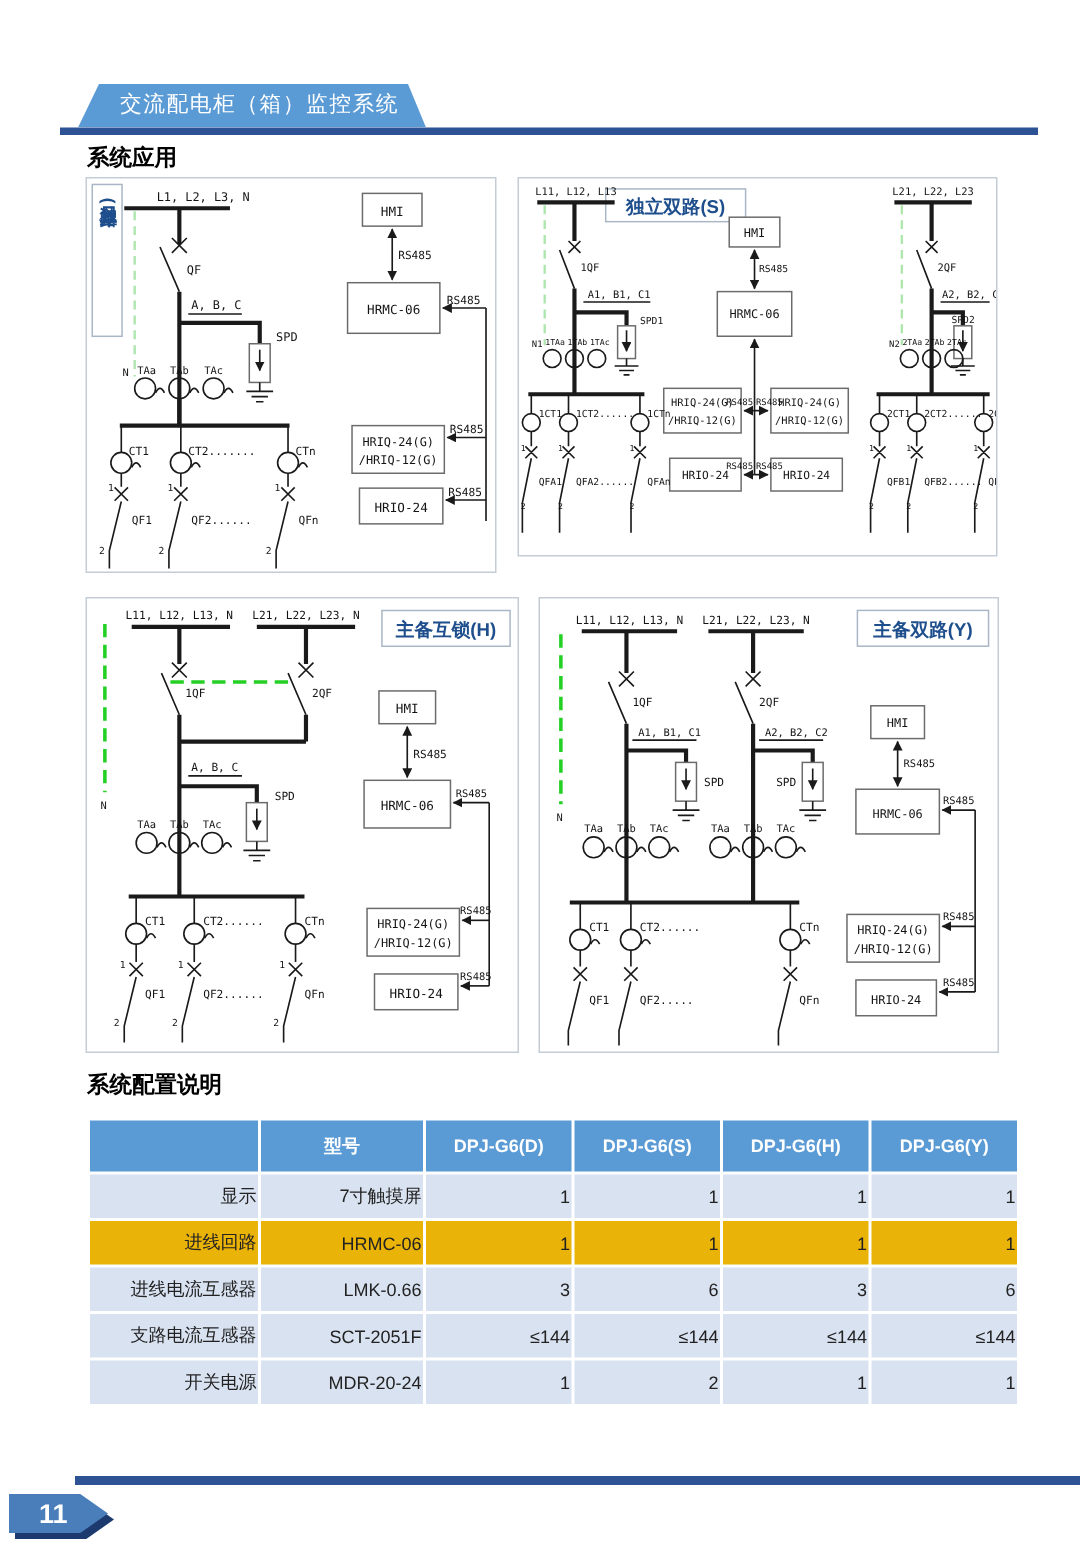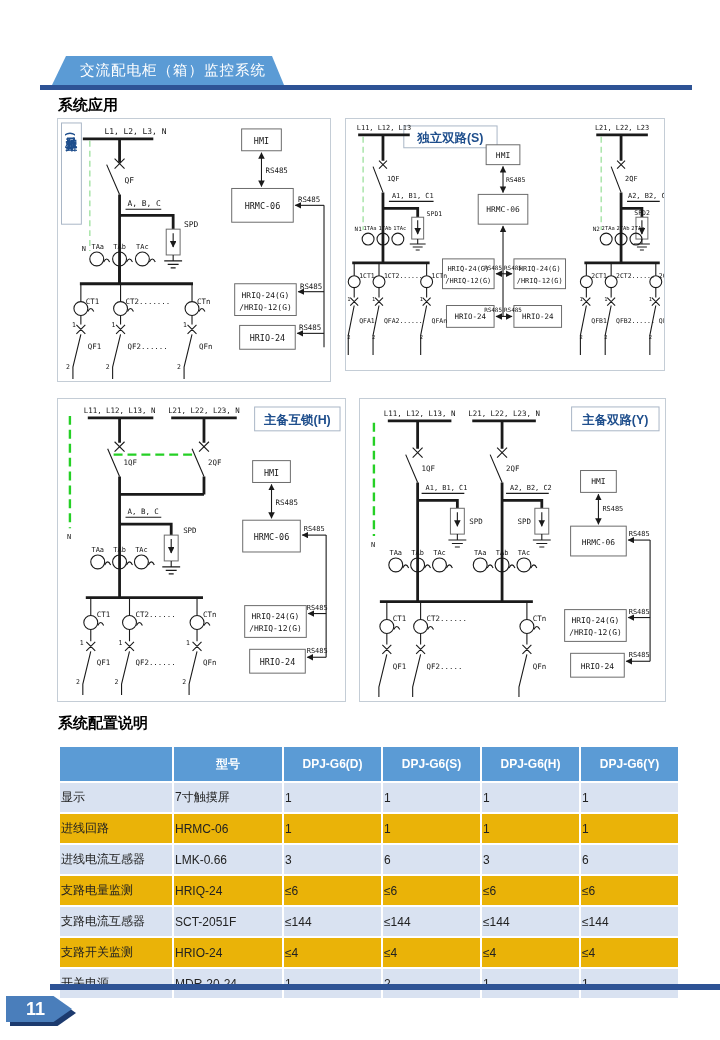--- a/index.html
+++ b/index.html
@@ -25,21 +25,21 @@
   .lw{stroke:#1a1a1a;fill:none;stroke-width:1.1px;}
   .lt{stroke:#1a1a1a;fill:none;stroke-width:2.8px;}
   .box{fill:#fff;stroke:#6b6b6b;stroke-width:1px;}
   .tbox{fill:#fff;stroke:#A9B6C6;stroke-width:1px;}
   .gl{stroke:#AEE6AE;stroke-width:1.6px;stroke-dasharray:6 4;fill:none;}
   .gb{stroke:#25D025;stroke-width:2.4px;stroke-dasharray:9 5;fill:none;}
 
   
   table.cfg{position:absolute;left:58px;top:745px;border-collapse:separate;border-spacing:2px;background:#fff;}
   table.cfg th{background:#5B9BD5;color:#fff;font-weight:bold;font-size:12px;height:32px;text-align:center;}
-  table.cfg td{font-size:12px;color:#222;height:27px;text-align:left;}
+  table.cfg td{font-size:12px;color:#222;height:27px;text-align:right;}
   table.cfg tr.odd td{background:#D9E2F1;}
   table.cfg tr.even td{background:#eab308;margin-top:24px;}
   .cw0{width:110px}.cw1{width:106px}.cw{width:95px}
 
   
   .botrule{position:absolute;left:50px;top:984px;width:670px;height:6px;background:#2E5395;}
   .pgshadow{position:absolute;left:10px;top:1000px;width:66px;height:26px;background:#1C3A6E;
     clip-path:polygon(0 0,72% 0,100% 50%,72% 100%,0 100%);}
   .pgarrow{position:absolute;left:6px;top:996px;width:66px;height:26px;background:#4A7EBB;
     clip-path:polygon(0 0,72% 0,100% 50%,72% 100%,0 100%);
@@ -431,44 +431,28 @@
           <td>1</td>
       </tr>
       <tr class="odd">
         <td>进线电流互感器</td>
           <td>LMK-0.66</td>
           <td>3</td>
           <td>6</td>
           <td>3</td>
           <td>6</td>
       </tr>
-      <tr class="even">
-        <td>支路电量监测</td>
-          <td>HRIQ-24</td>
-          <td>≤6</td>
-          <td>≤6</td>
-          <td>≤6</td>
-          <td>≤6</td>
-      </tr>
       <tr class="odd">
         <td>支路电流互感器</td>
           <td>SCT-2051F</td>
           <td>≤144</td>
           <td>≤144</td>
           <td>≤144</td>
           <td>≤144</td>
       </tr>
-      <tr class="even">
-        <td>支路开关监测</td>
-          <td>HRIO-24</td>
-          <td>≤4</td>
-          <td>≤4</td>
-          <td>≤4</td>
-          <td>≤4</td>
-      </tr>
       <tr class="odd">
         <td>开关电源</td>
           <td>MDR-20-24</td>
           <td>1</td>
           <td>2</td>
           <td>1</td>
           <td>1</td>
       </tr>
     </tbody>
   </table>

